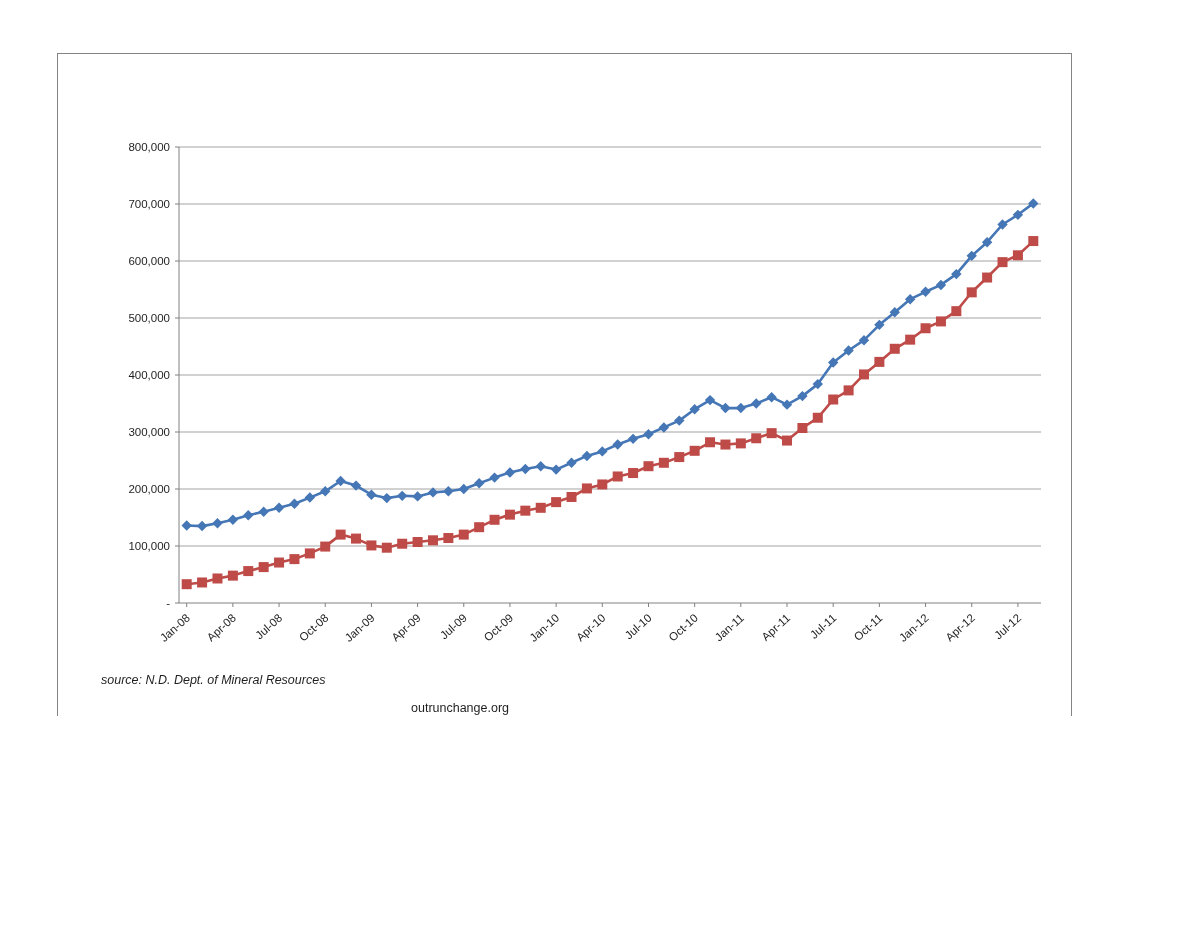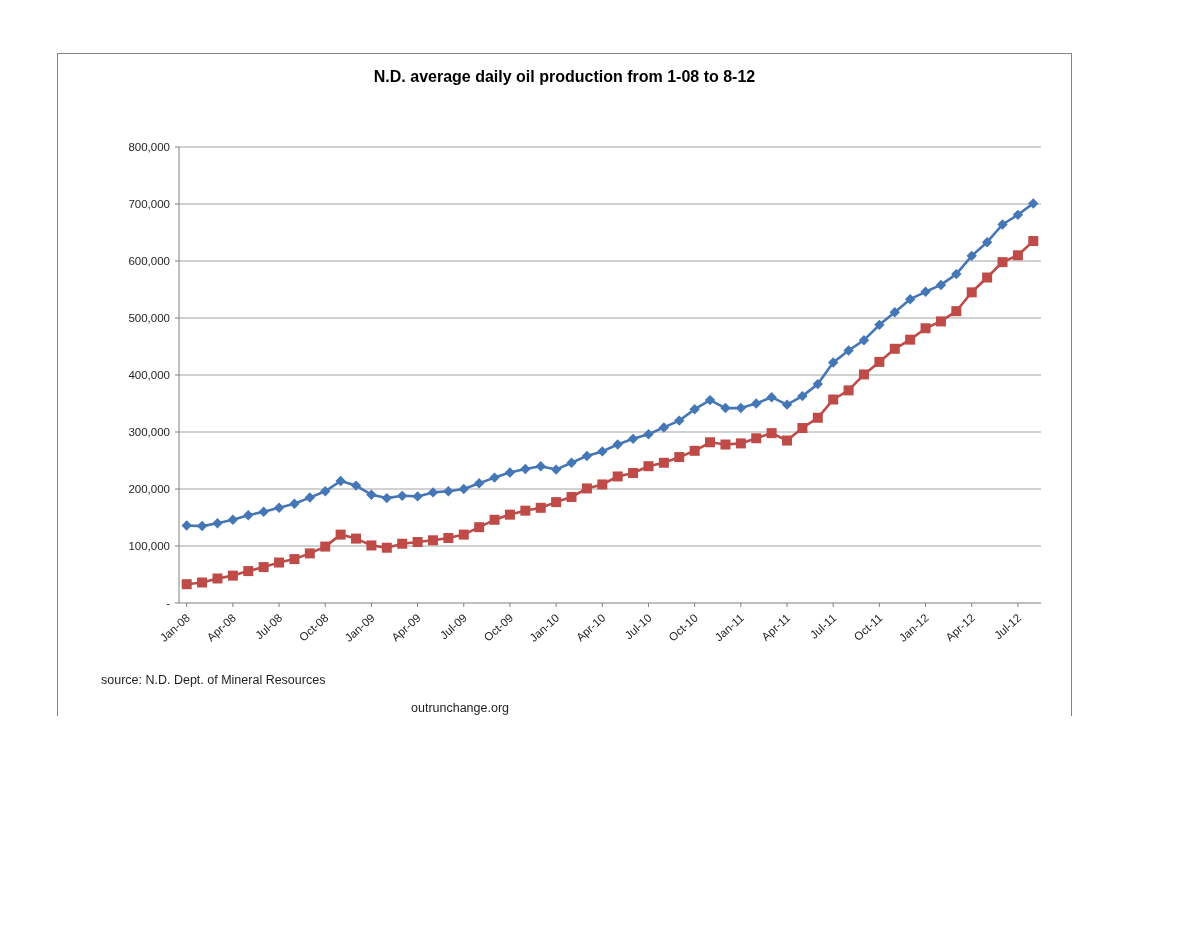--- a/index.html
+++ b/index.html
@@ -4,29 +4,28 @@
 <style>
   html,body{margin:0;padding:0;background:#ffffff;width:1199px;height:927px;overflow:hidden;
     font-family:"Liberation Sans", sans-serif;}
   #page{position:relative;width:1199px;height:927px;background:#ffffff;}
   #chart-frame{position:absolute;left:57px;top:53px;width:1013px;height:662px;background:#ffffff;
     border-top:1px solid #848484;border-left:1px solid #848484;border-right:1px solid #848484;}
   #chart-title{position:absolute;left:0;top:14px;width:100%;text-align:center;
     font-size:16px;font-weight:bold;color:#000000;letter-spacing:0px;}
   #chart-svg{position:absolute;left:0;top:0;}
   #footer{position:absolute;left:0;top:619px;width:100%;font-size:12.5px;color:#1f1f1f;}
-  #footer-source{position:absolute;left:43px;top:0;}
+  #footer-source{position:absolute;left:43px;top:0;font-style:italic;}
   #footer-site{position:absolute;left:353px;top:0;margin-top:28px;}
 </style>
 </head>
 <body>
 
 <div id="page">
   <div id="chart-frame">
-    <div id="chart-title">N.D. average daily oil production from 1-08 to 8-12</div>
     <svg id="chart-svg" width="1013" height="662" viewBox="0 0 1013 662">
         <g>
           <line x1="117" y1="549" x2="121" y2="549" stroke="#808080" stroke-width="1"></line>
           <line x1="121" y1="492" x2="983" y2="492" stroke="#a3a3a3" stroke-width="1"></line>
           <line x1="117" y1="492" x2="121" y2="492" stroke="#808080" stroke-width="1"></line>
           <line x1="121" y1="435" x2="983" y2="435" stroke="#a3a3a3" stroke-width="1"></line>
           <line x1="117" y1="435" x2="121" y2="435" stroke="#808080" stroke-width="1"></line>
           <line x1="121" y1="378" x2="983" y2="378" stroke="#a3a3a3" stroke-width="1"></line>
           <line x1="117" y1="378" x2="121" y2="378" stroke="#808080" stroke-width="1"></line>
           <line x1="121" y1="321" x2="983" y2="321" stroke="#a3a3a3" stroke-width="1"></line>

